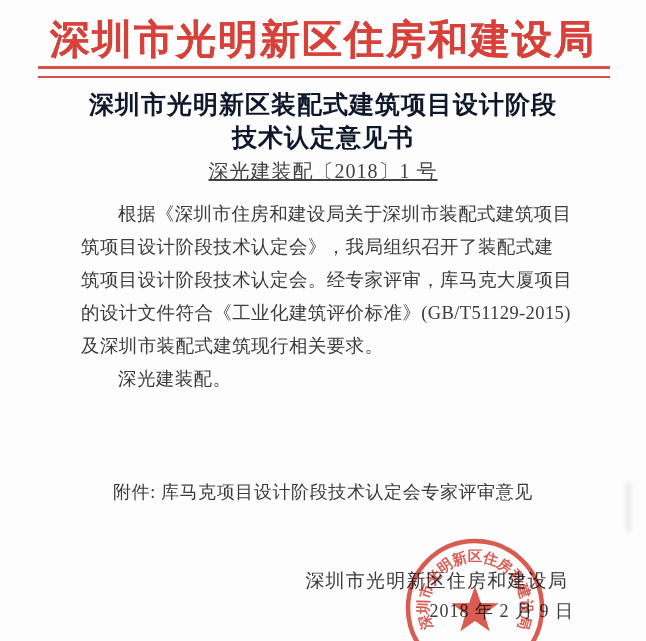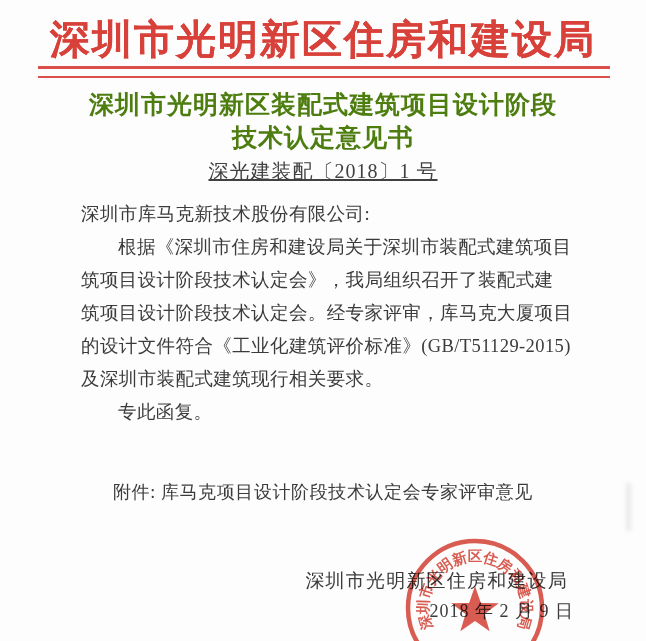--- a/index.html
+++ b/index.html
@@ -24,21 +24,21 @@
   .red-rule{
     position:absolute;top:66px;left:38px;width:572px;height:7px;
     border-top:3px solid var(--accent,#d8413a);
     border-bottom:2px solid var(--accent,#d8413a);
     opacity:.92;
   }
   .doc-title{
     position:absolute;left:0;right:0;
     text-align:center;
     font-size:25px;font-weight:bold;
-    color:#4d7c0f;letter-spacing:1px;
+    color:#0f172a;letter-spacing:1px;
     white-space:nowrap;
   }
   .doc-title.l1{top:88px;}
   .doc-title.l2{top:121px;}
   .doc-number{
     position:absolute;top:158px;left:0;right:0;
     text-align:center;
     font-size:20px;color:#414141;letter-spacing:1px;text-decoration:underline;
   }
   .body-text{
@@ -89,27 +89,26 @@
   <div class="org-header">深圳市光明新区住房和建设局</div>
 
   <div class="red-rule"></div>
 
   <div class="doc-title l1">深圳市光明新区装配式建筑项目设计阶段</div>
   <div class="doc-title l2">技术认定意见书</div>
 
   <div class="doc-number">深光建装配〔2018〕1 号</div>
 
   <div class="body-text" id="body-text">
-      <div class="body-line">深圳市库马克新技术股份有限公司:</div>
       <div class="body-line indent">根据《深圳市住房和建设局关于深圳市装配式建筑项目</div>
       <div class="body-line">筑项目设计阶段技术认定会》，我局组织召开了装配式建</div>
       <div class="body-line">筑项目设计阶段技术认定会。经专家评审，库马克大厦项目</div>
       <div class="body-line">的设计文件符合《工业化建筑评价标准》(GB/T51129-2015)</div>
       <div class="body-line">及深圳市装配式建筑现行相关要求。</div>
-      <div class="body-line indent">专此函复。</div>
+      <div class="body-line indent">深光建装配。</div>
     </div>
 
   <div class="attachment-note">附件: 库马克项目设计阶段技术认定会专家评审意见</div>
 
   <div class="signature-org">深圳市光明新区住房和建设局</div>
   <div class="signature-date">2018 年 2 月 9 日</div>
 
   <svg class="official-seal" id="seal-svg" viewBox="0 0 148 148">
     <circle cx="73" cy="75" r="67" fill="none" stroke="#d6463b" stroke-width="4.5"></circle>
     <polygon points="73,53 78.9,69.9 96.8,70.3 82.5,81.1 87.7,98.2 73,88 58.3,98.2 63.5,81.1 49.2,70.3 67.1,69.9" fill="#d6463b"></polygon>

